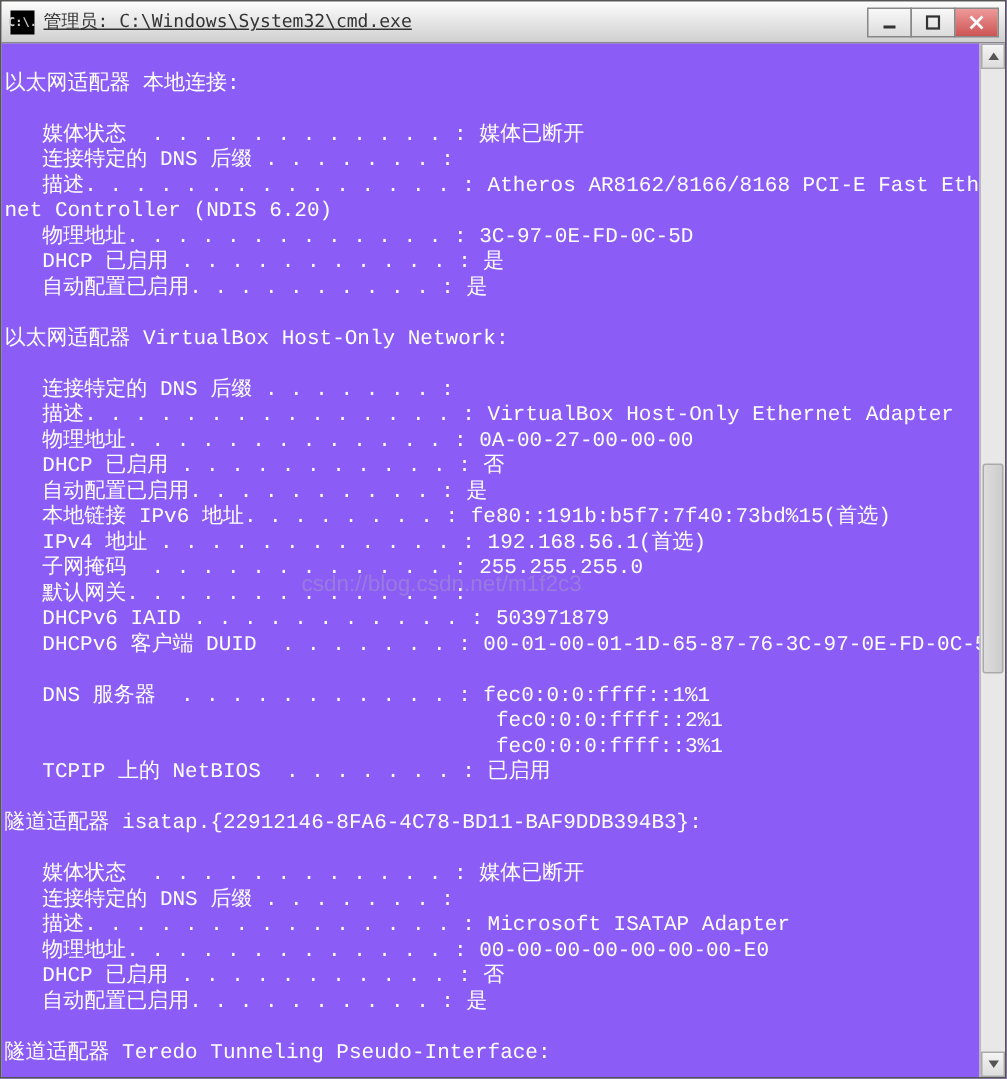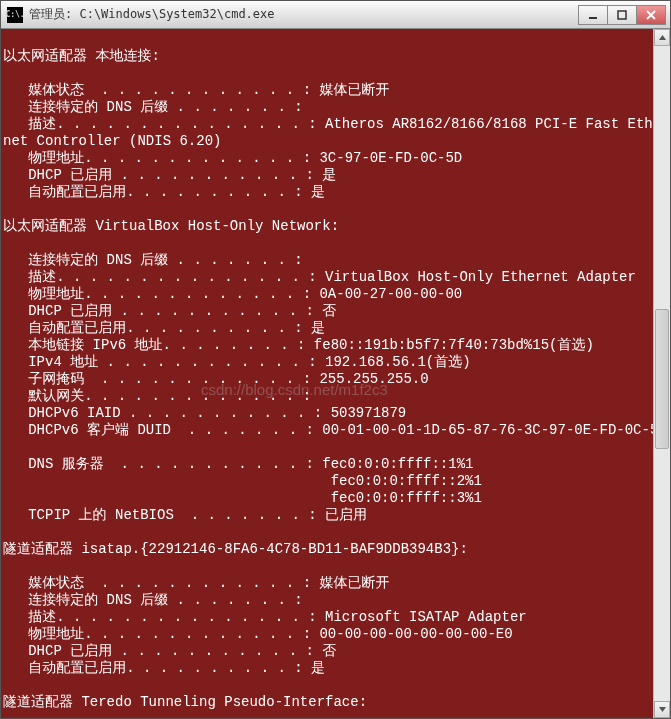--- a/index.html
+++ b/index.html
@@ -27,37 +27,37 @@
     background: #000;
     color: #ccc;
     font-size: 8px;
     display: flex;
     align-items: center;
     justify-content: center;
     margin-right: 6px;
     font-family: Consolas, monospace;
     font-weight: bold;
   }
-  .titlebar .title { flex: 1; }
+  .titlebar .title { flex: 1; text-decoration: underline; }
   .win-buttons { display: flex; gap: 0; }
   .win-btn {
     width: 30px; height: 20px;
     border: 1px solid #888;
     background: linear-gradient(to bottom, #f8f8f8, #dcdcdc);
     display: flex;
     align-items: center;
     justify-content: center;
     margin-left: -1px;
   }
   .win-btn.close { background: linear-gradient(to bottom, #e99, #c55); }
   .win-btn svg { display: block; }
   .console {
     position: absolute;
     top: 28px; left: 0; right: 0; bottom: 0;
-    background: #7f1d1d;
+    background: #8b5cf6;
     color: #fff;
     font-family: "NSimSun", "SimSun", "Consolas", "Courier New", monospace;
     font-size: 14px;
     line-height: 17px;
     padding: 2px 0 0 2px;
     white-space: pre;
     overflow: hidden;
   }
   .scrollbar {
     position: absolute;

